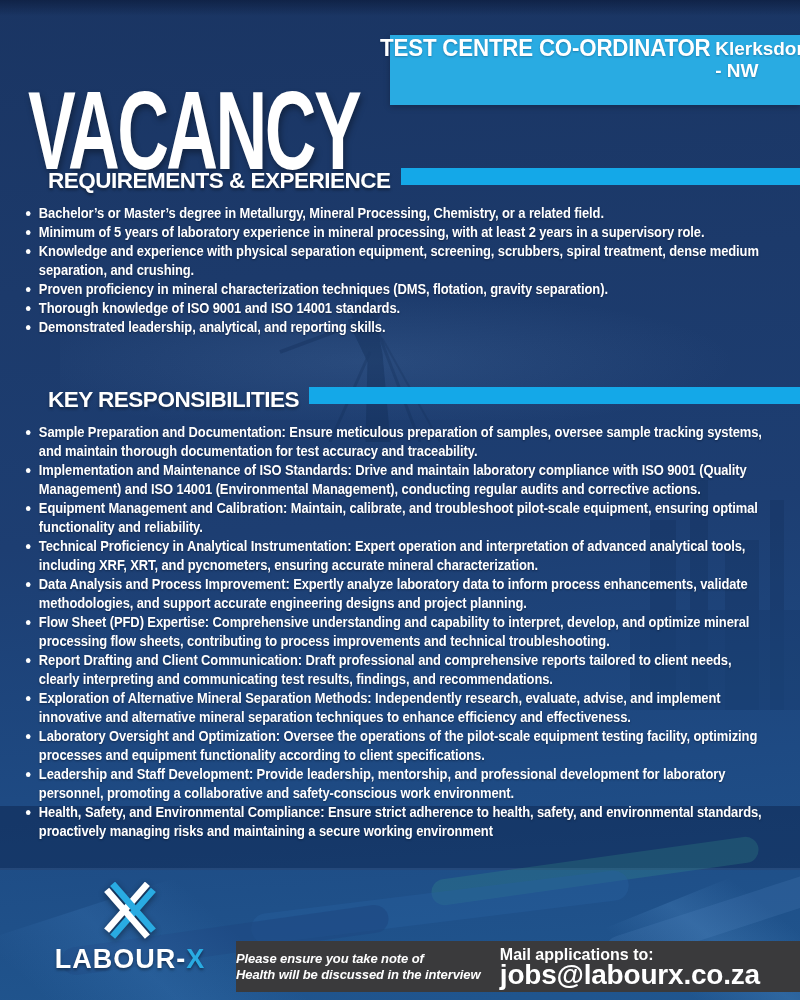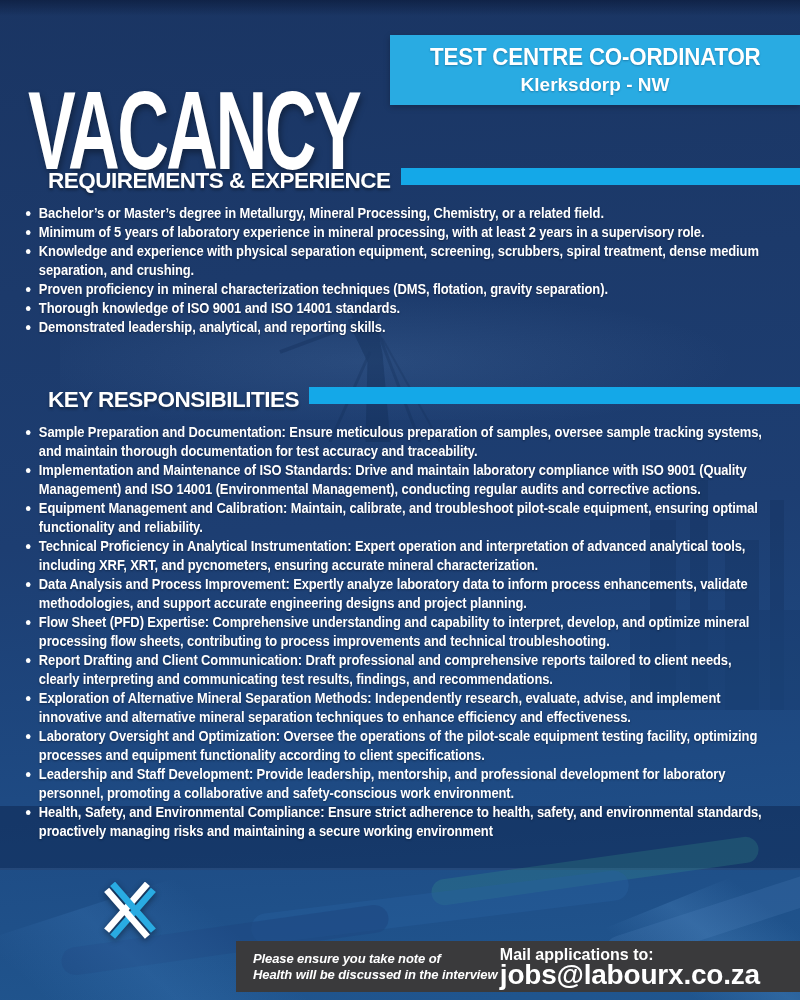--- a/index.html
+++ b/index.html
@@ -20,21 +20,21 @@
   .bg-sil{position:absolute;opacity:.45;}
   
   .title{
     position:absolute;left:28px;top:6px;height:100px;display:flex;align-items:center;
     font-size:112px;font-weight:700;letter-spacing:-4px;line-height:1;
     transform:scaleX(.64);transform-origin:left center;white-space:nowrap;
     text-shadow:3px 4px 8px rgba(0,0,0,.35);
   }
   .job-banner{
     position:absolute;left:390px;top:35px;width:410px;height:70px;
-    background:#29abe2;display:flex;flex-direction:column;justify-content:center;align-items:center;
+    background:#29abe2;display:flex;flex-direction:row;justify-content:center;align-items:flex-start;
     box-shadow:0 2px 6px rgba(0,0,0,.25);
   }
   .job-title{font-size:23px;font-weight:700;letter-spacing:-.2px;transform:scaleX(.97);white-space:nowrap;text-shadow:0 1px 2px rgba(0,30,60,.3);}
   .job-location{font-size:19px;font-weight:700;margin-top:3px;text-shadow:0 1px 2px rgba(0,30,60,.3);}
   
   .section{position:absolute;left:0;right:0;}
   .sec-req{top:168px;}
   .sec-resp{top:379px;margin-top:8px;}
   .heading-row{display:flex;align-items:flex-start;padding-left:48px;height:28px;}
   .heading-row h2{
@@ -51,21 +51,21 @@
   
   .logo-block{position:absolute;left:25px;top:882px;width:210px;text-align:center;}
   .logo-mark{display:block;margin:0 auto;filter:drop-shadow(0 2px 3px rgba(0,0,0,.45));}
   .brand-line{font-size:27px;font-weight:700;letter-spacing:1px;margin-top:2px;white-space:nowrap;text-shadow:0 2px 3px rgba(0,0,0,.4);}
   .brand-accent{color:#29abe2;}
   .website{font-size:15px;font-weight:700;letter-spacing:.3px;margin-top:2px;text-shadow:0 1px 2px rgba(0,0,0,.4);}
   .apply-box{
     position:absolute;left:236px;top:941px;width:564px;height:51px;background:#3a3a3c;
     display:flex;align-items:center;
   }
-  .notice{padding-left:17px;font-size:13px;font-style:italic;font-weight:700;line-height:15.5px;letter-spacing:-.1px;}
+  .notice{font-size:13px;font-style:italic;font-weight:700;line-height:15.5px;letter-spacing:-.1px;}
   .apply{margin-left:auto;padding-right:40px;display:flex;flex-direction:column;align-items:flex-start;}
   .apply-label{font-size:16px;font-weight:700;line-height:17px;}
   .apply-email{font-size:28px;font-weight:700;line-height:24px;letter-spacing:-.2px;}
 </style>
 </head>
 <body>
 
 <div class="poster">
 
   <div class="bg-topstrip"></div>
@@ -167,20 +167,21 @@
 
   <div class="logo-block">
     <svg class="logo-mark" width="62" height="60" viewBox="0 0 100 100">
       <g stroke-width="11" fill="none">
         <line x1="79" y1="3" x2="11" y2="81" stroke="#ffffff"></line>
         <line x1="89" y1="13" x2="21" y2="91" stroke="#29abe2"></line>
         <line x1="21" y1="3" x2="89" y2="81" stroke="#29abe2"></line>
         <line x1="11" y1="13" x2="79" y2="91" stroke="#ffffff"></line>
       </g>
     </svg>
+    <div class="brand-line"><span>LABOUR-</span><span class="brand-accent">X</span></div>
   </div>
 
   <div class="apply-box">
     <div class="notice">
 
         <div>Please ensure you take note of</div>
 
 
         <div>Health will be discussed in the interview</div>
       </div>

